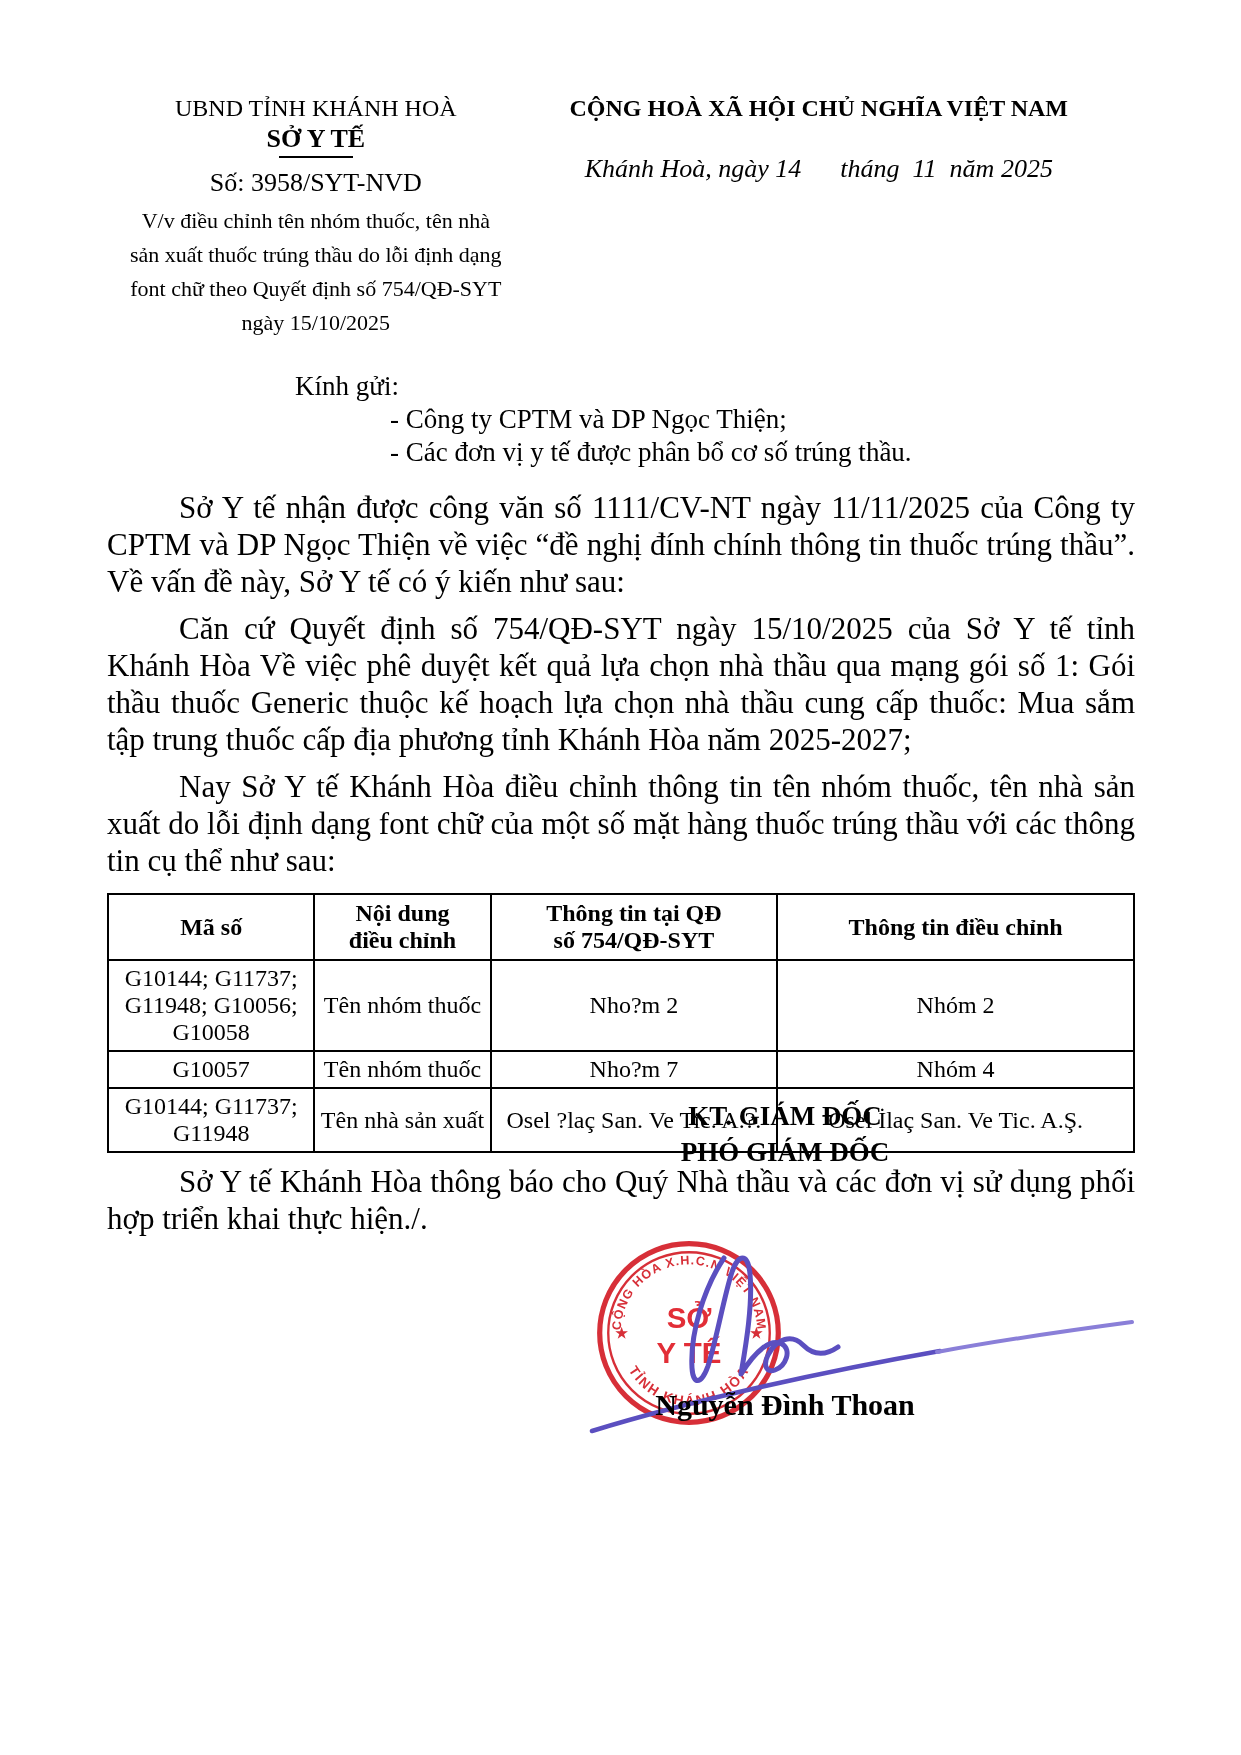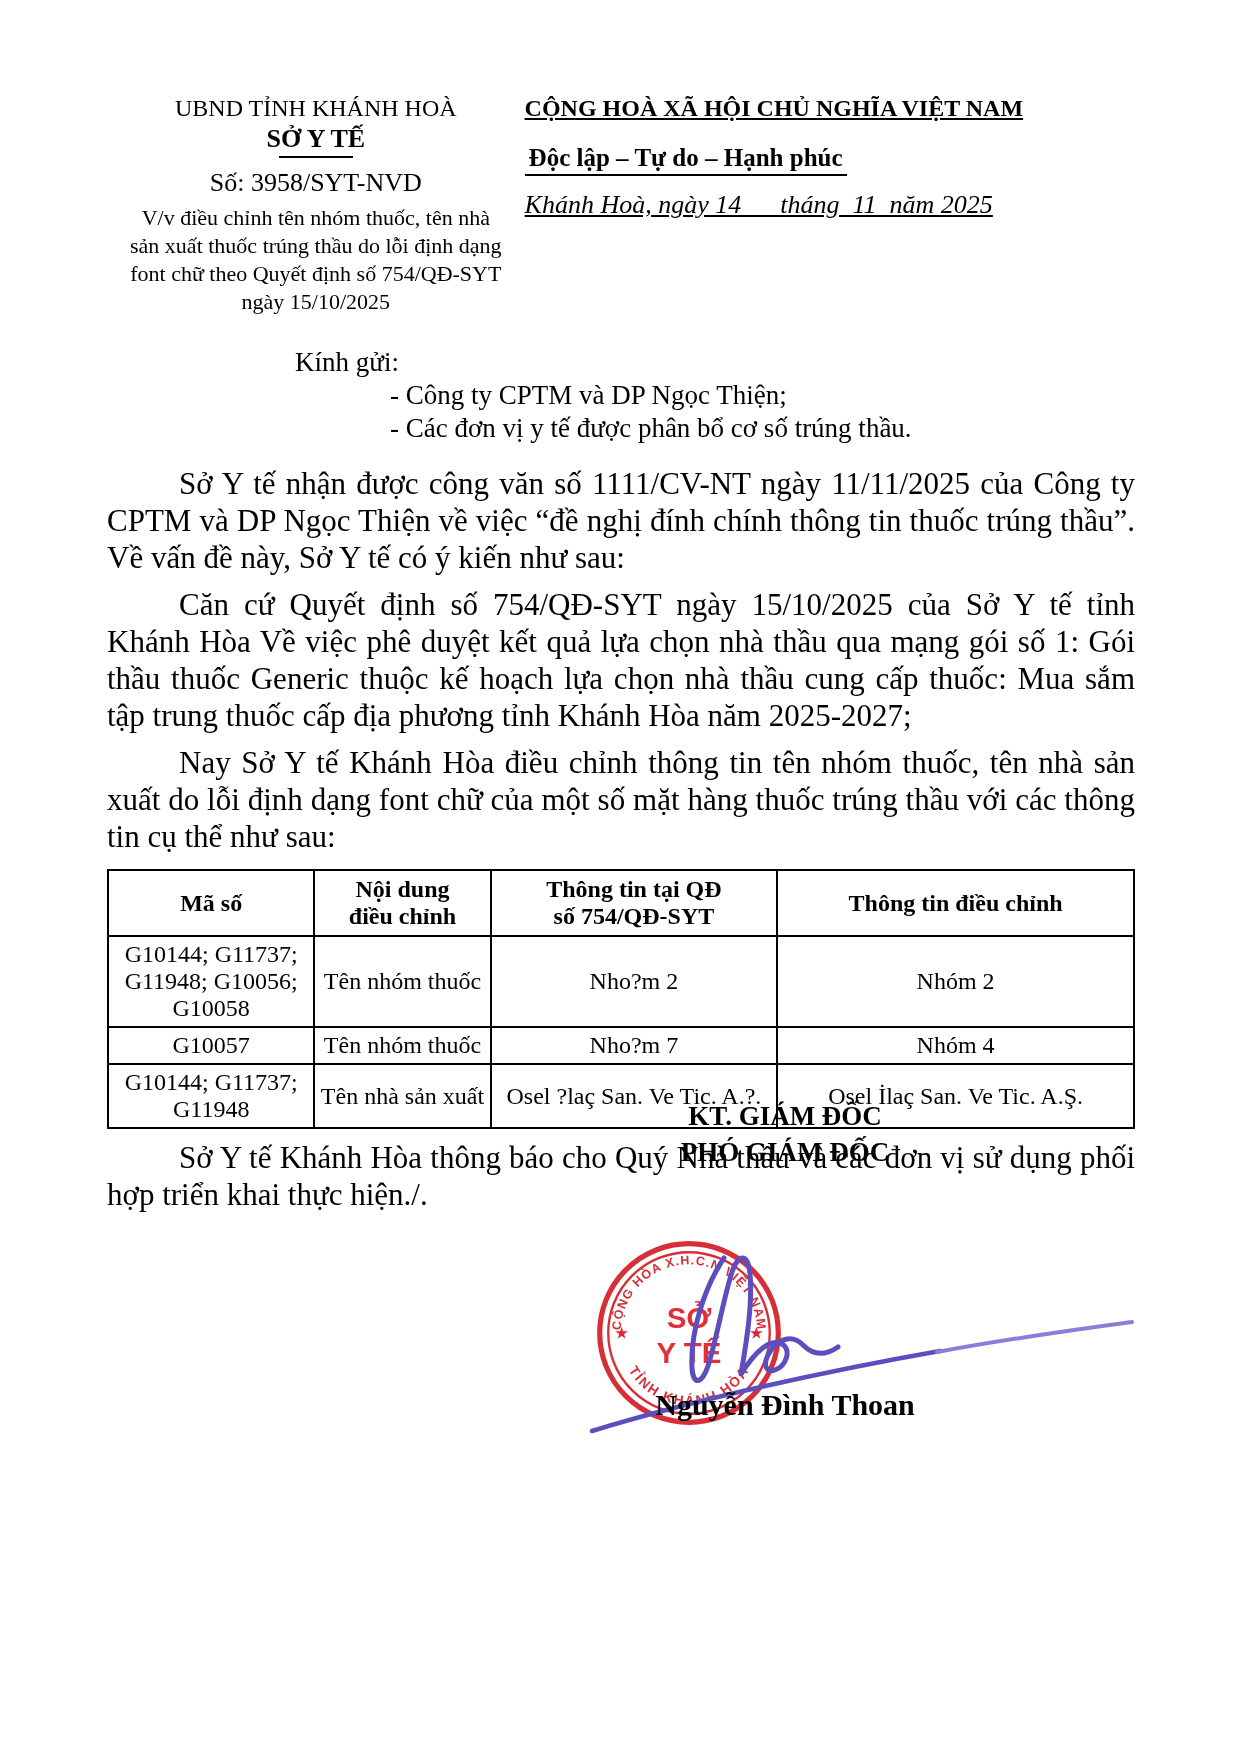--- a/index.html
+++ b/index.html
@@ -7,26 +7,26 @@
     position:relative;
     width:1241px; height:1755px;
     background:#ffffff;
     font-family:"Liberation Serif", serif;
     color:#000;
     overflow:hidden;
   }
   
   .hdr { display:flex; padding:68px 90px 0 107px;margin-top:26px; }
   .hdr-left  { width:40%; text-align:center; }
-  .hdr-right { width:60%; padding-right:38px; box-sizing:border-box;text-decoration:underline; }
+  .hdr-right { width:60%; text-align:center; padding-right:38px; box-sizing:border-box; }
   .org      { font-size:24px; line-height:28px; }
   .dept     { font-size:26px; font-weight:bold; line-height:30px; margin-top:2px; }
   .dept-rule{ width:74px; border-bottom:2px solid #000; margin:2px auto 0; }
   .doc-no   { font-size:26px; line-height:30px; margin-top:10px; }
-  .subject  { font-size:22px; line-height:28px; max-width:372px; margin:6px auto 0; }
+  .subject  { font-size:22px; line-height:34px; max-width:372px; margin:6px auto 0; }
   .national { font-size:24px; font-weight:bold; line-height:28px; }
   .motto    { display:inline-block; font-size:25px; font-weight:bold; line-height:28px;
               margin-top:4px; border-bottom:2px solid #000; padding:0 4px 2px; }
   .placedate{ font-size:26px; font-style:italic; line-height:30px; margin-top:14px; white-space:pre; }
   
   .salutation { margin:30px 106px 0 295px; font-size:27px; line-height:33px; }
   .recipients { margin-left:95px; }
   
   .para { margin:10px 106px 0 107px; font-size:31px; line-height:37px;
           text-align:justify; text-indent:72px; }
@@ -58,21 +58,20 @@
   <div class="hdr">
     <div class="hdr-left">
       <div class="org">UBND TỈNH KHÁNH HOÀ</div>
       <div class="dept">SỞ Y TẾ</div>
       <div class="dept-rule"></div>
       <div class="doc-no">Số: 3958/SYT-NVD</div>
       <div class="subject">V/v điều chỉnh tên nhóm thuốc, tên nhà sản xuất thuốc trúng thầu do lỗi định dạng font chữ theo Quyết định số 754/QĐ-SYT ngày 15/10/2025</div>
     </div>
     <div class="hdr-right">
       <div class="national">CỘNG HOÀ XÃ HỘI CHỦ NGHĨA VIỆT NAM</div><br>
-      <div class="motto">Độc lập – Tự do – Hạnh phúc</div>
       <div class="placedate">Khánh Hoà, ngày 14      tháng  11  năm 2025</div>
     </div>
   </div>
 
   <div class="salutation">
     <div>Kính gửi:</div>
     <div class="recipients">
       <div>- Công ty CPTM và DP Ngọc Thiện;</div>
       <div>- Các đơn vị y tế được phân bổ cơ số trúng thầu.</div>
     </div>

